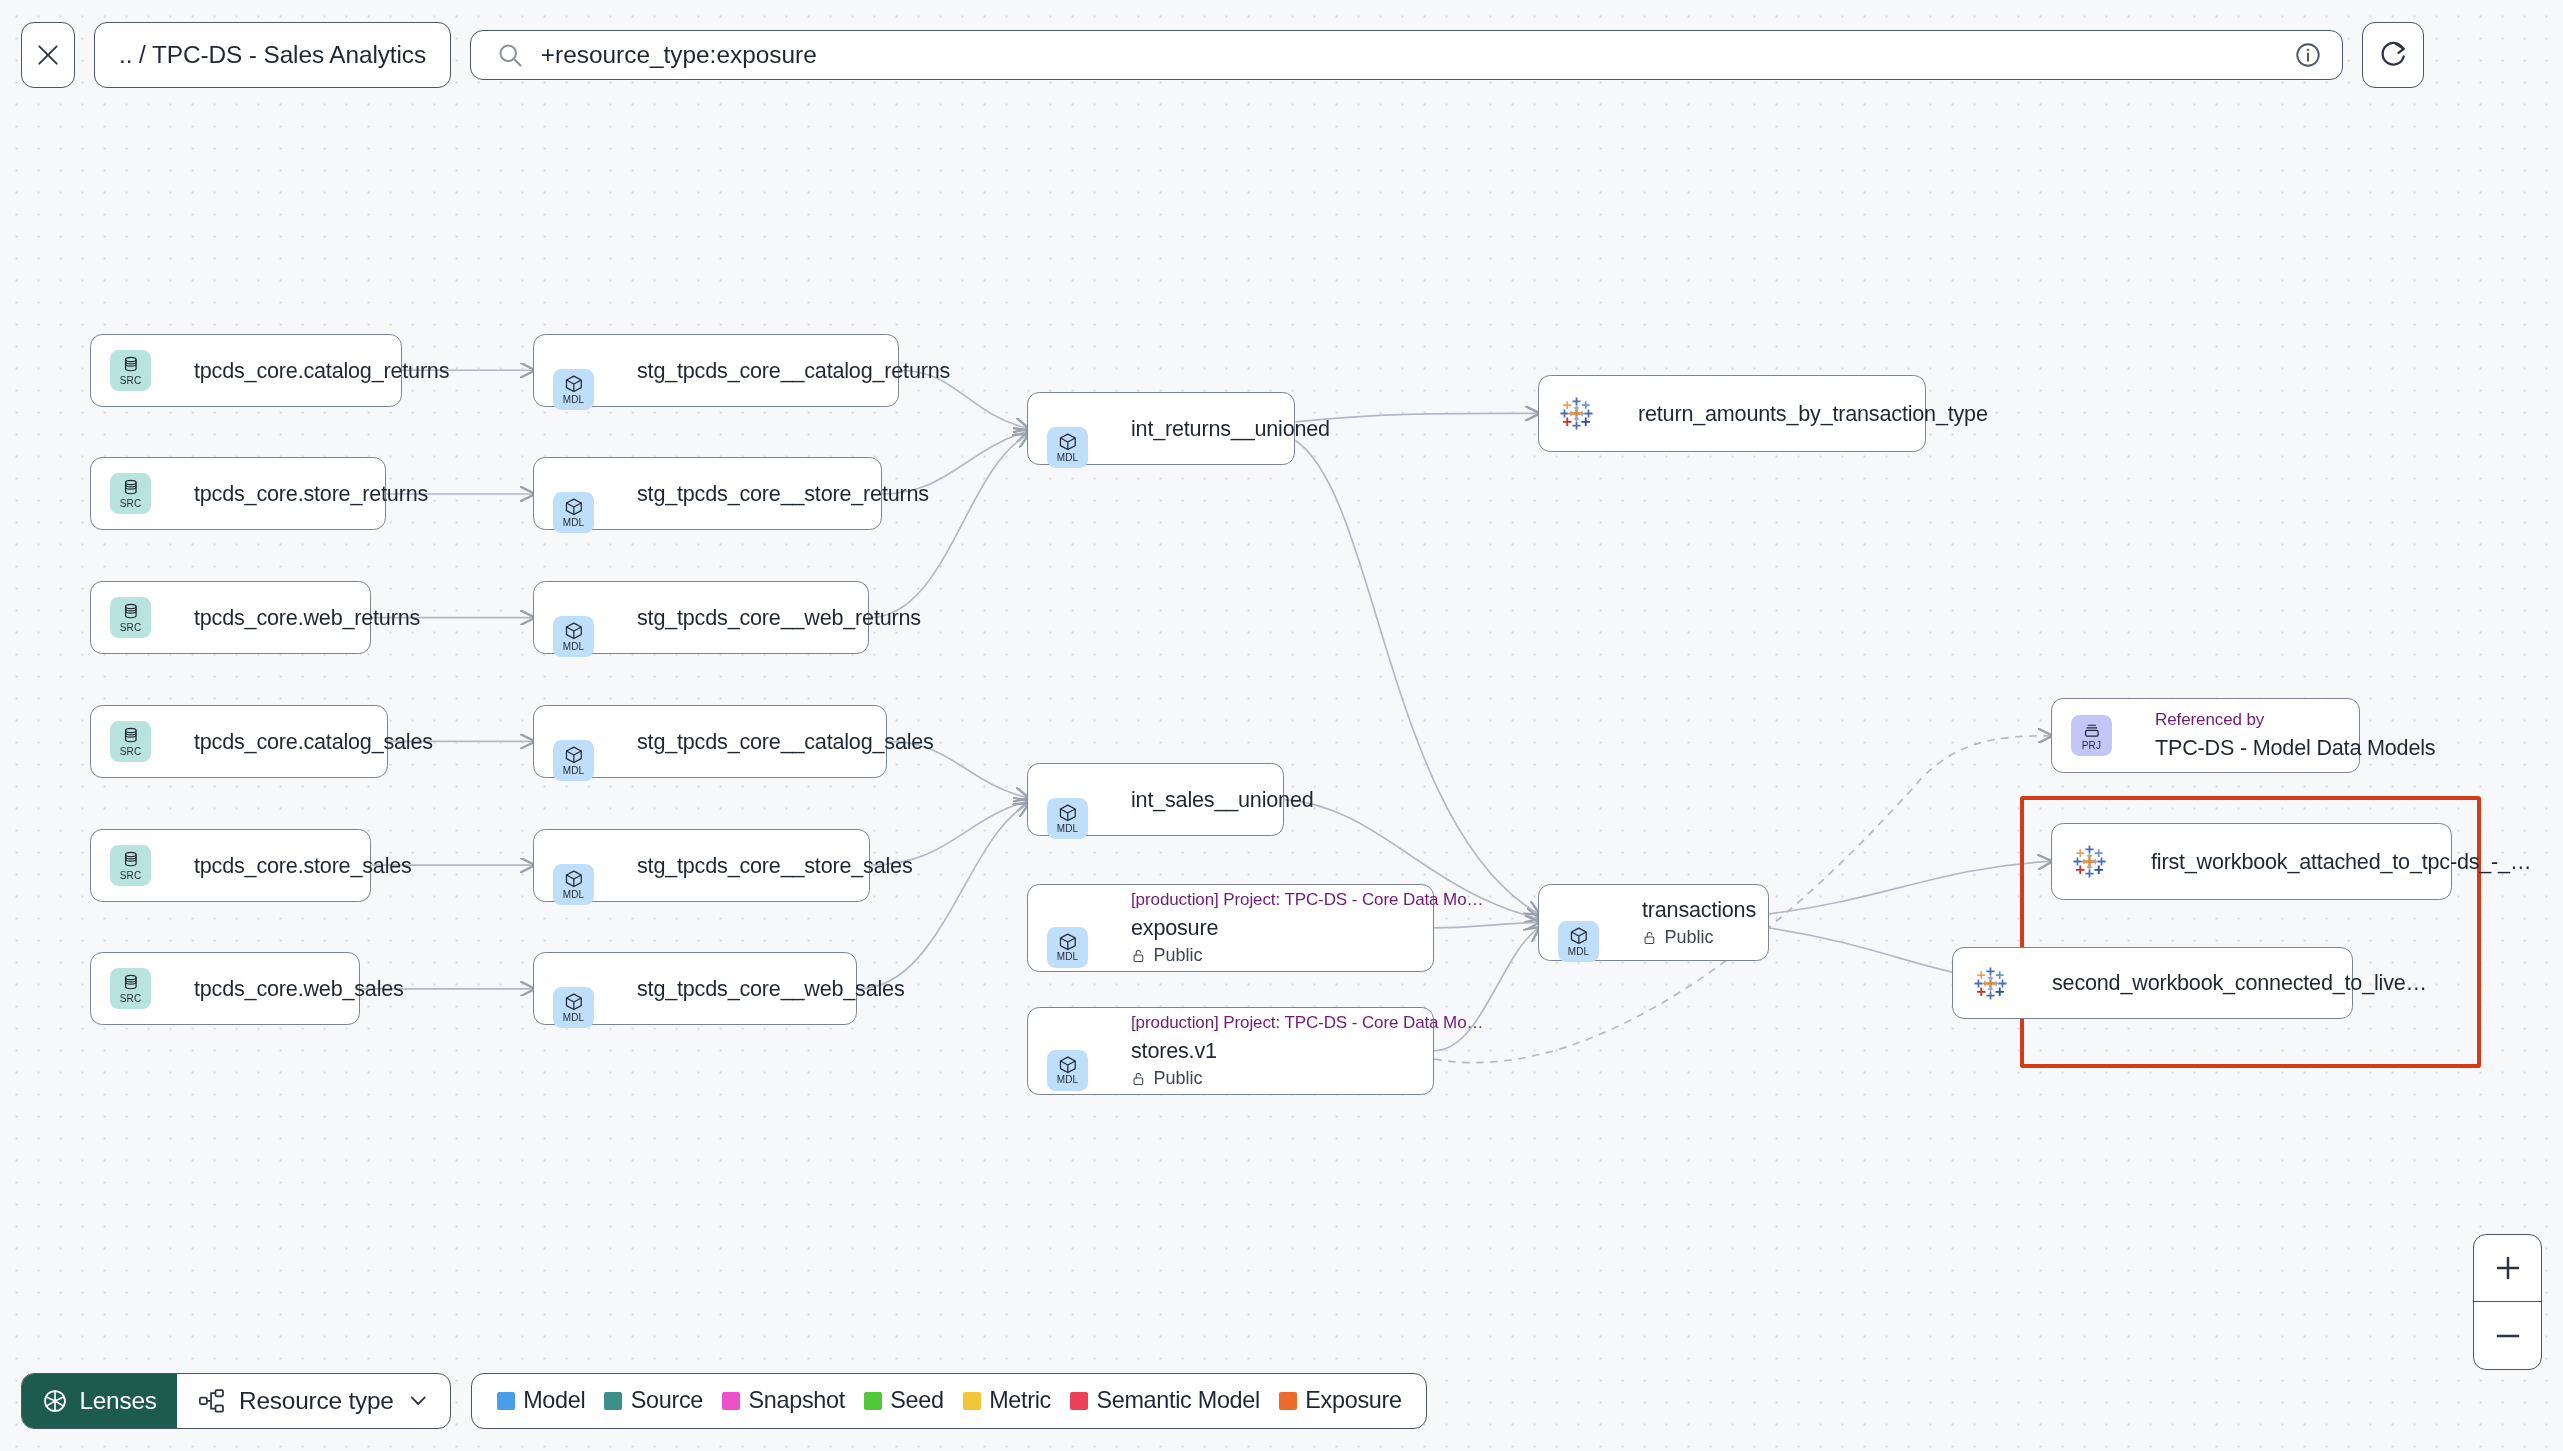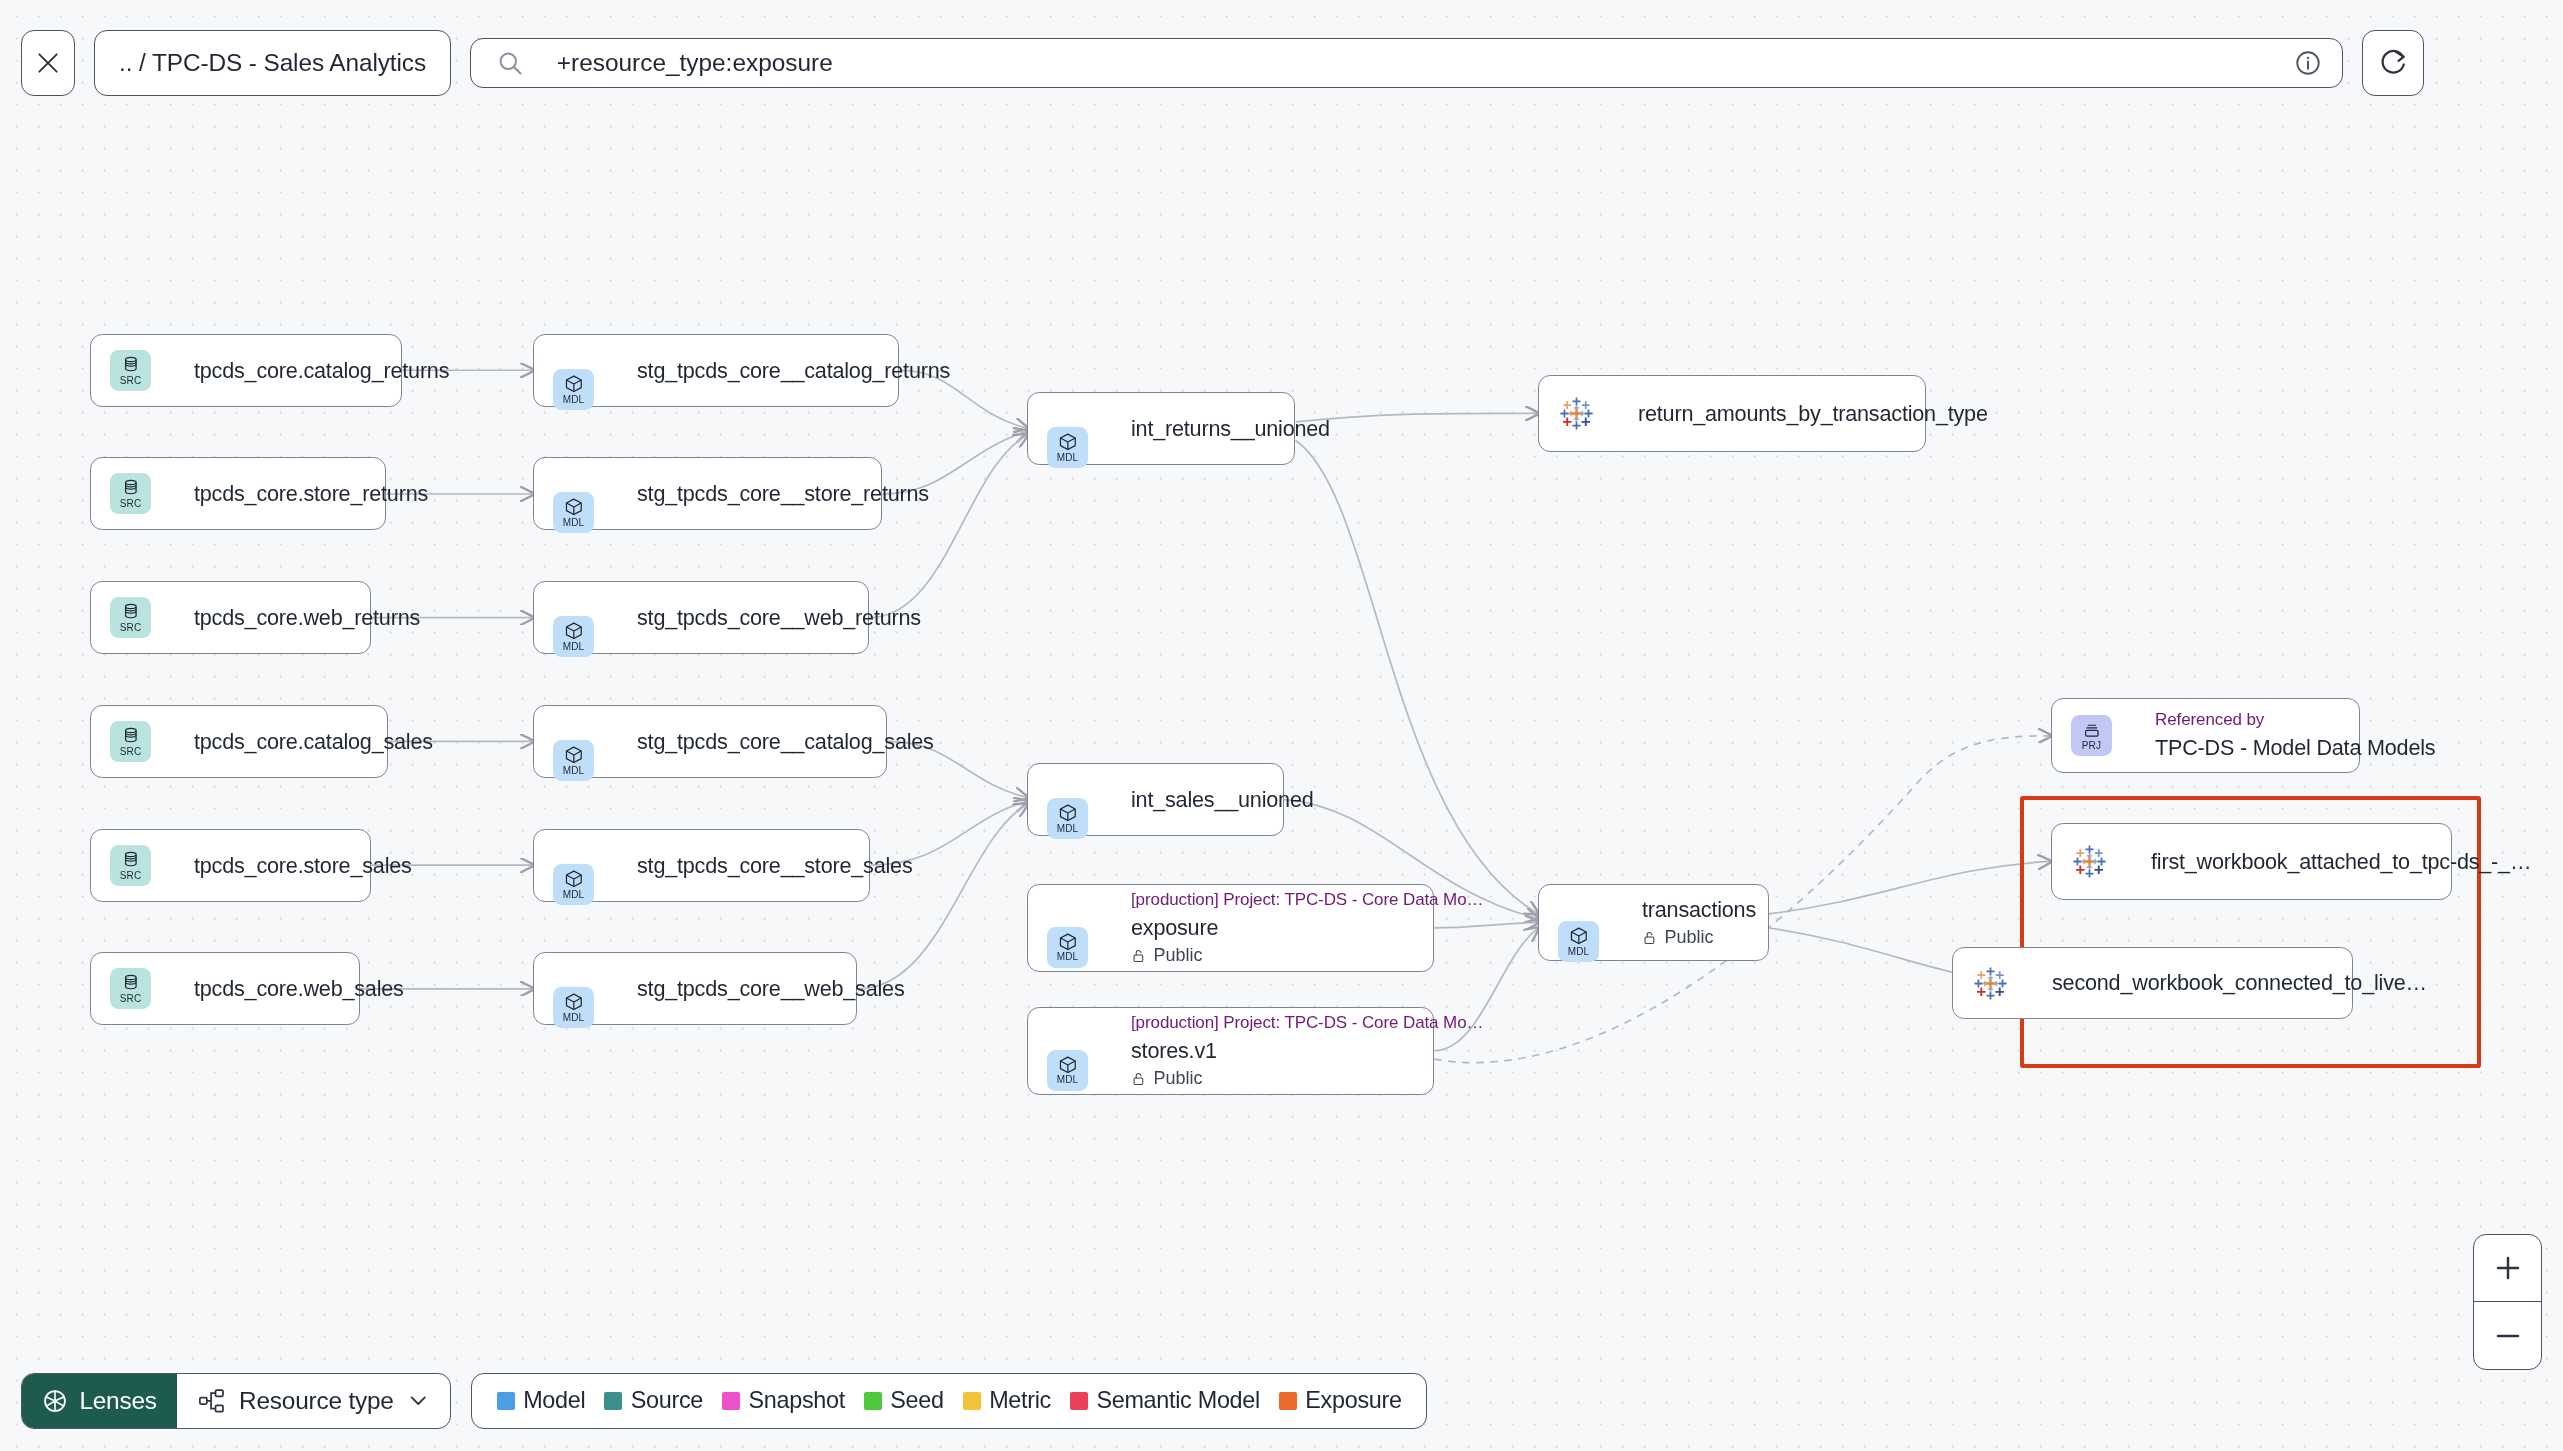--- a/index.html
+++ b/index.html
@@ -18,21 +18,21 @@
     inset: 0;
     background-color: #f7f8fa;
     background-image: radial-gradient(circle, #d5d8df 1px, transparent 1.1px);
     background-size: 22px 22px;
     background-position: 5.6px 5.6px;
   }
 
   
   #topbar {
     position: absolute;
-    top: 8px; left: 0; right: 0;
+    top: 0; left: 0; right: 0;
     height: 109px;
     display: flex;
     align-items: center;
     padding: 0 20.6px;
     gap: 19px;
     z-index: 40;
     pointer-events: none;
   }
   #topbar > * { pointer-events: auto; }
 
@@ -59,21 +59,21 @@
     letter-spacing: -0.1px;
     white-space: nowrap;
   }
 
   #searchbar {
     flex: 1 1 auto;
     height: 50px;
     display: flex;
     align-items: center;
     padding: 0 20.6px 0 24.4px;
-    gap: 33px;
+    gap: 17px;
     max-width: 1873px;
   }
   #search-icon { width: 28px; height: 28px; flex: 0 0 auto; }
   #search-input {
     flex: 1 1 auto;
     border: 0;
     outline: 0;
     font-family: "Liberation Sans", sans-serif;
     font-size: 24.4px;
     color: #1f2733;

